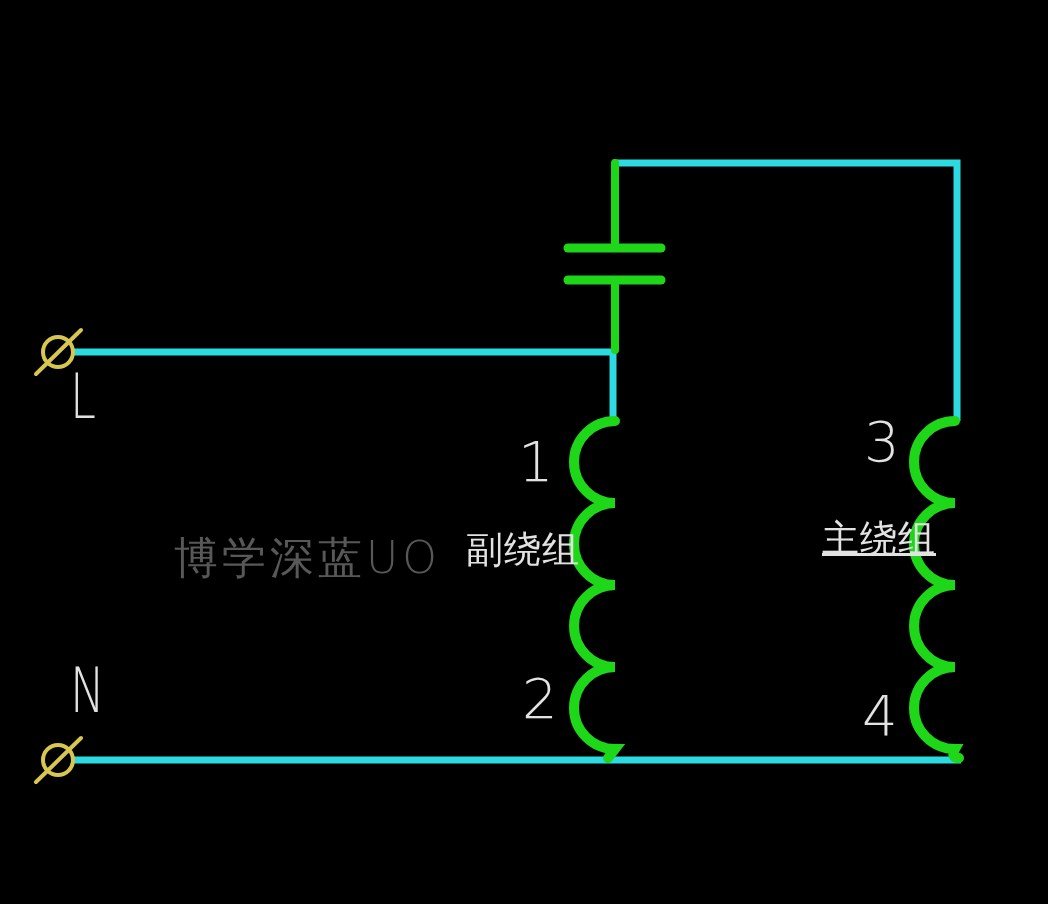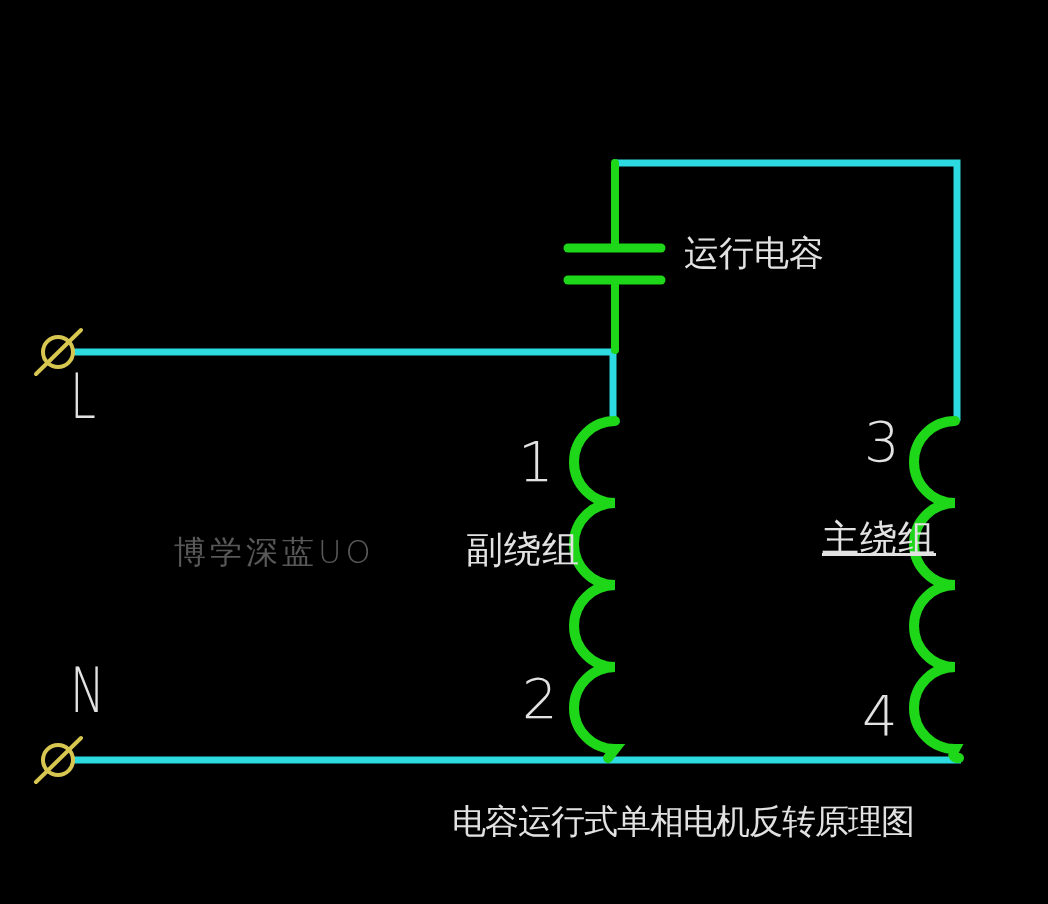--- a/index.html
+++ b/index.html
@@ -19,21 +19,21 @@
     line-height: 1;
     white-space: nowrap;
     font-weight: 400;
   }
   .lbl-terminal-num { font-size: 56px; font-weight: 300; letter-spacing: 0; }
   .lbl-port { font-size: 62px; font-weight: 300; transform: scaleX(0.75); transform-origin: left top; }
   .lbl-cap { font-size: 35px; }
   .lbl-winding { font-size: 37px; letter-spacing: 1px; text-align: center; }
   .lbl-title { font-size: 34px; letter-spacing: -1px; color: var(--text, #e2e2e2); }
   .lbl-watermark {
-    font-size: 32px;
+    font-size: 44px;
     letter-spacing: 4px;
     color: var(--watermark, #585858);
     font-weight: 300;
   }
 </style>
 </head>
 <body>
 
 <div class="stage" style="--bg: #000000; --text: #e2e2e2; --watermark: #585858;">
 
@@ -64,31 +64,29 @@
     <circle cx="58" cy="352" r="15" fill="none" stroke="#d7c64f" stroke-width="4"></circle>
     <line x1="36" y1="374" x2="81" y2="330" stroke="#d7c64f" stroke-width="4" stroke-linecap="round"></line>
     <circle cx="58" cy="760" r="15" fill="none" stroke="#d7c64f" stroke-width="4"></circle>
     <line x1="36" y1="782" x2="81" y2="738" stroke="#d7c64f" stroke-width="4" stroke-linecap="round"></line>
   </svg>
 
   <div class="lbl lbl-port" style="left:70px; top:366px;">L</div>
 
   <div class="lbl lbl-port" style="left:70px; top:660px;">N</div>
 
-  <div class="lbl lbl-cap" style="left:684px; top:236px;">运行电容</div>
 
   <div class="lbl lbl-terminal-num" style="left:518px; top:434px;">1</div>
 
   <div class="lbl lbl-terminal-num" style="left:522px; top:671px;">2</div>
 
   <div class="lbl lbl-winding" style="left:466px; top:531px;">副绕组</div>
 
   <div class="lbl lbl-terminal-num" style="left:864px; top:414px;">3</div>
 
   <div class="lbl lbl-terminal-num" style="left:862px; top:688px;">4</div>
 
   <div class="lbl lbl-winding" style="left:822px; top:520px;text-decoration:underline;">主绕组</div>
 
   <div class="lbl lbl-watermark" style="left:174px; top:536px;">博学深蓝UO</div>
 
-  <div class="lbl lbl-title" style="left:452px; top:804px;">电容运行式单相电机反转原理图</div>
 
 </div>
 
 </body></html>

